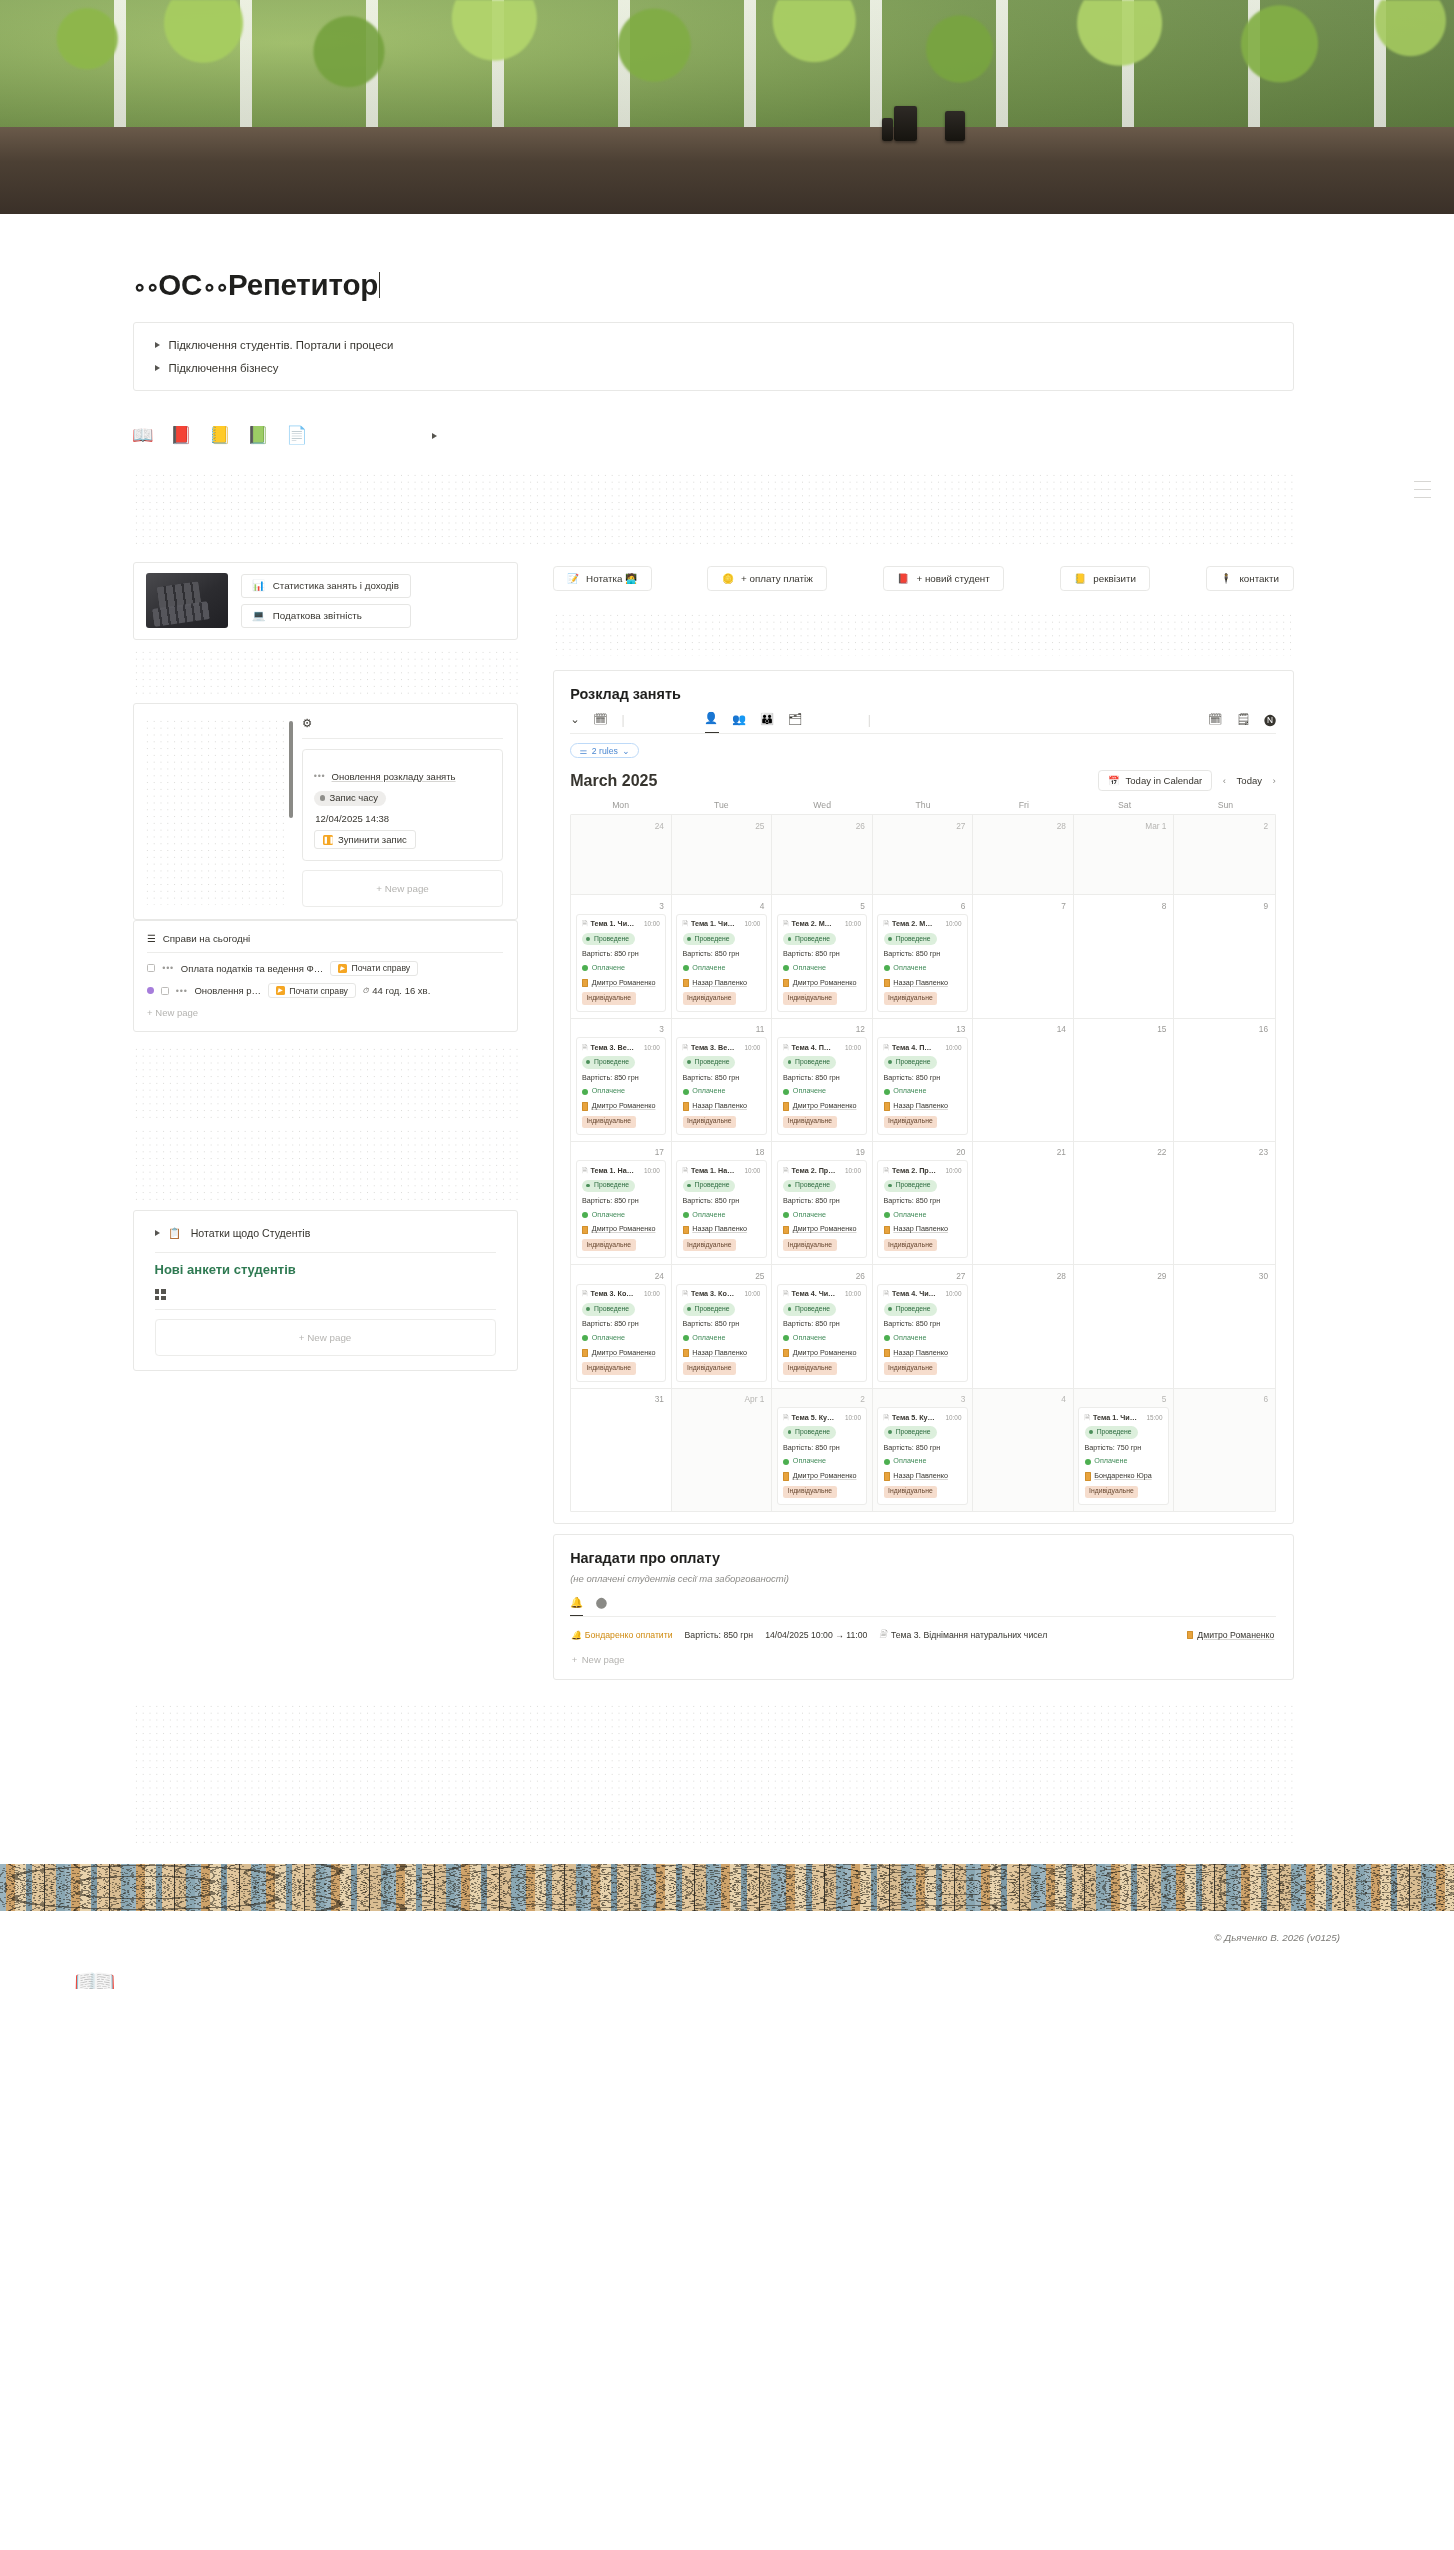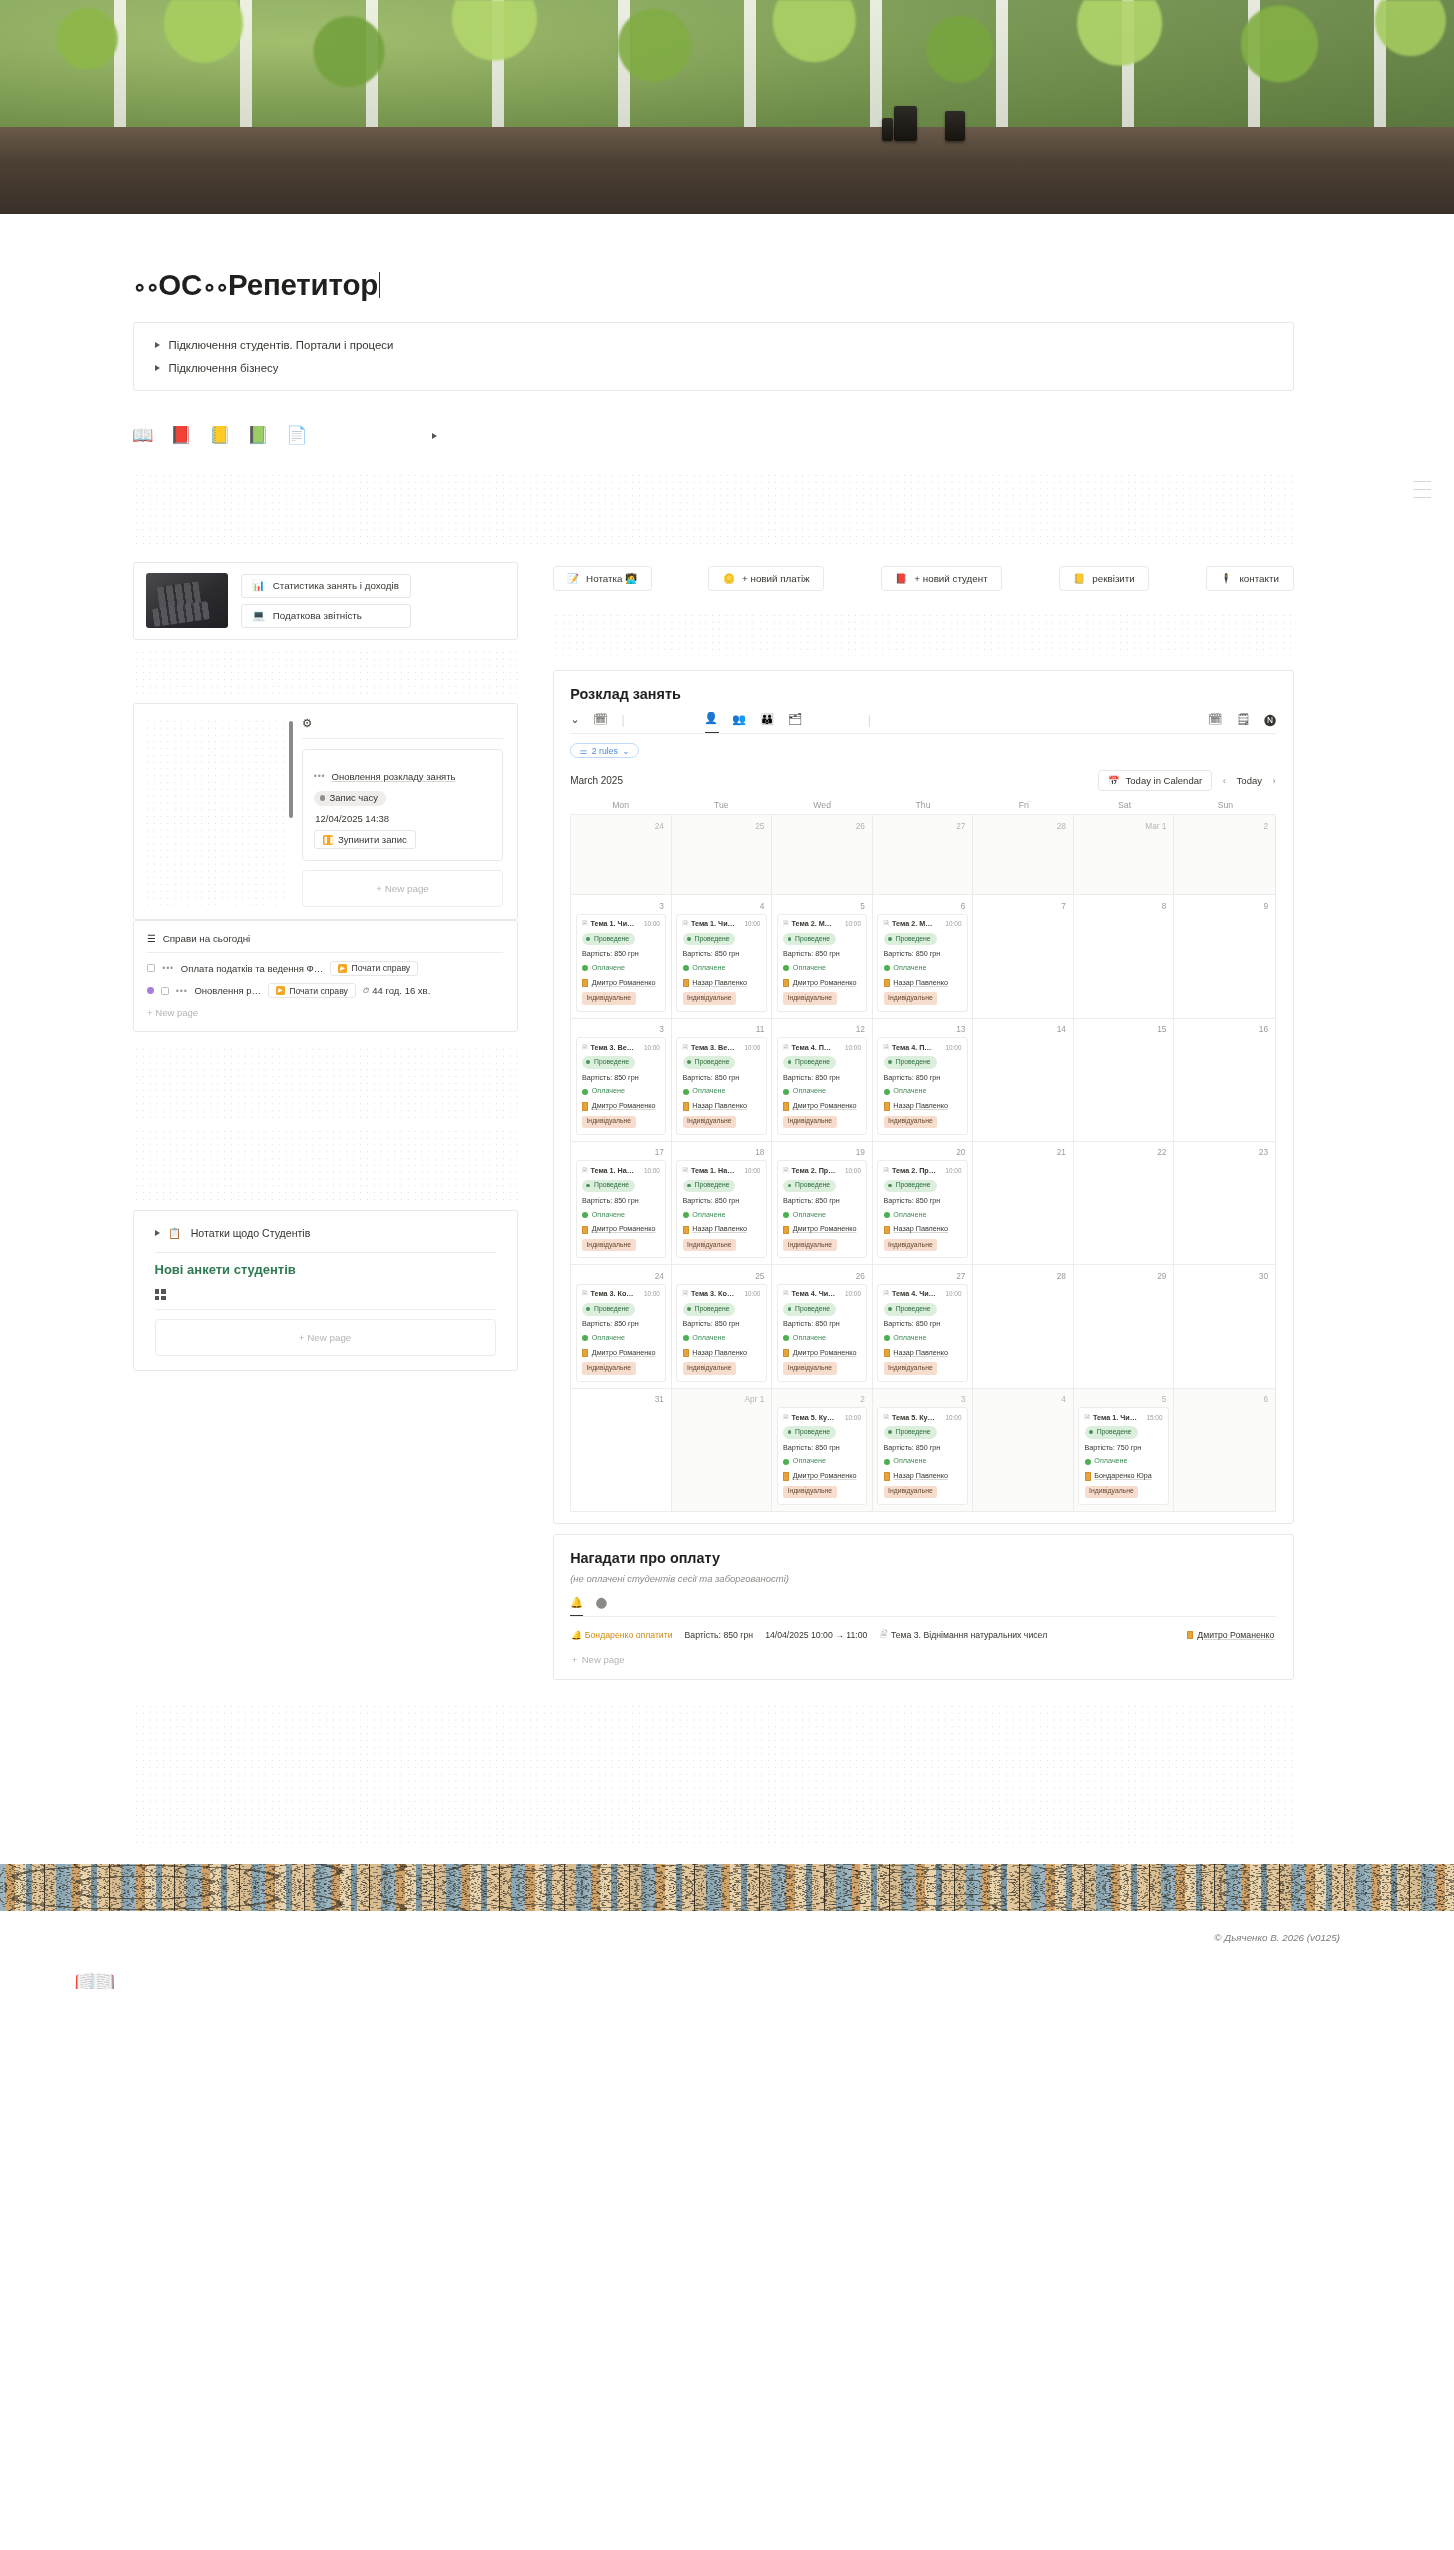--- a/index.html
+++ b/index.html
@@ -275,21 +275,21 @@
   .tb-right { margin-left:auto; display:flex; gap:13.6px; }
 
   .rules-pill {
     margin-top: 9px;
     display:inline-flex; align-items:center; gap:4.5px;
     border:0.8px solid #bedaf8; color:#4a87d1; background:#fff;
     border-radius: 8.3px; padding: 1.5px 8.3px; font-size:8.7px;
   }
 
   .cal-header { display:flex; align-items:center; margin-top: 12px; }
-  .cal-month { font-size:10px; font-weight:400; color:#37352f; }
+  .cal-month { font-size:16px; font-weight:700; color:#37352f; }
   .cal-nav { margin-left:auto; display:flex; align-items:center; gap:10.6px; font-size:9.5px;}
   .cal-nav .opencal {
     display:inline-flex;align-items:center;gap:5.3px;
     border:0.8px solid #e6e6e4;border-radius:3.8px;padding:3.8px 9px;background:#fff;
   }
   .chev { color:#8a8a86; font-size:9.8px; }
 
   .dow { display:grid; grid-template-columns: repeat(7,1fr); margin-top:9px; }
   .dow div { text-align:center; font-size:8.7px; color:#9b9a97; padding-bottom:4.5px; }
 
@@ -537,21 +537,21 @@
       <div class="col-right">
 
         <div class="btnbar">
           <div class="b">
             <span>📝</span>
             <span>Нотатка 🧑‍💻</span>
           </div>
           <span class="gapper"></span>
           <div class="b">
             <span>🪙</span>
-            <span>+ новий платіж</span>
+            <span>+ оплату платіж</span>
           </div>
           <span class="gapper"></span>
           <div class="b">
             <span>📕</span>
             <span>+ новий студент</span>
           </div>
           <span class="gapper"></span>
           <div class="b">
             <span>📒</span>
             <span>реквізити</span>

